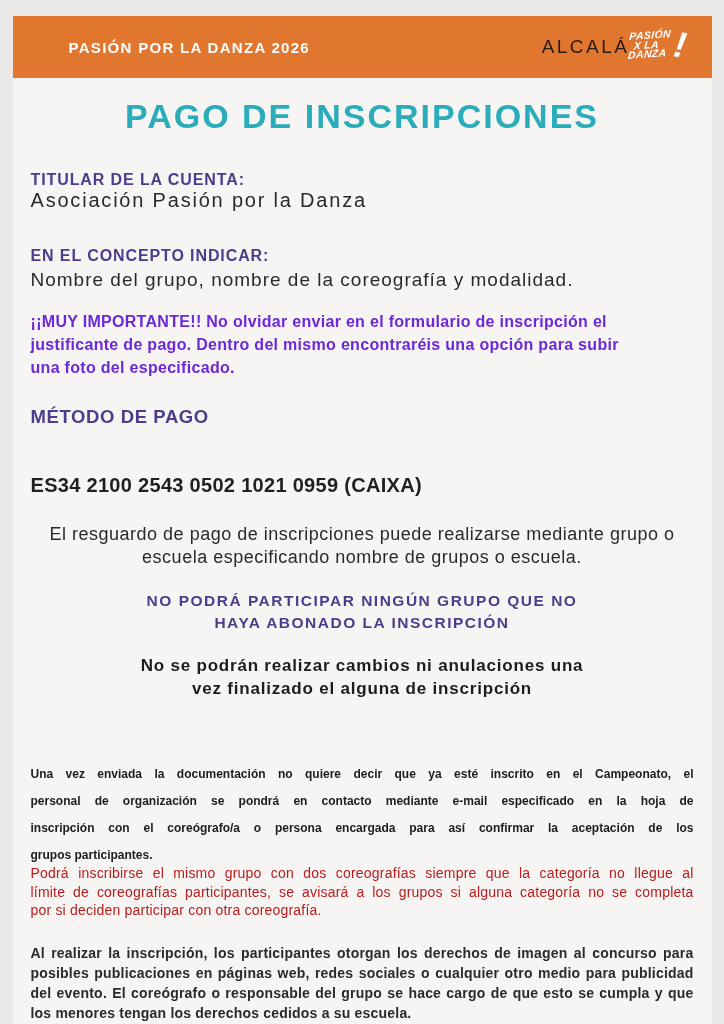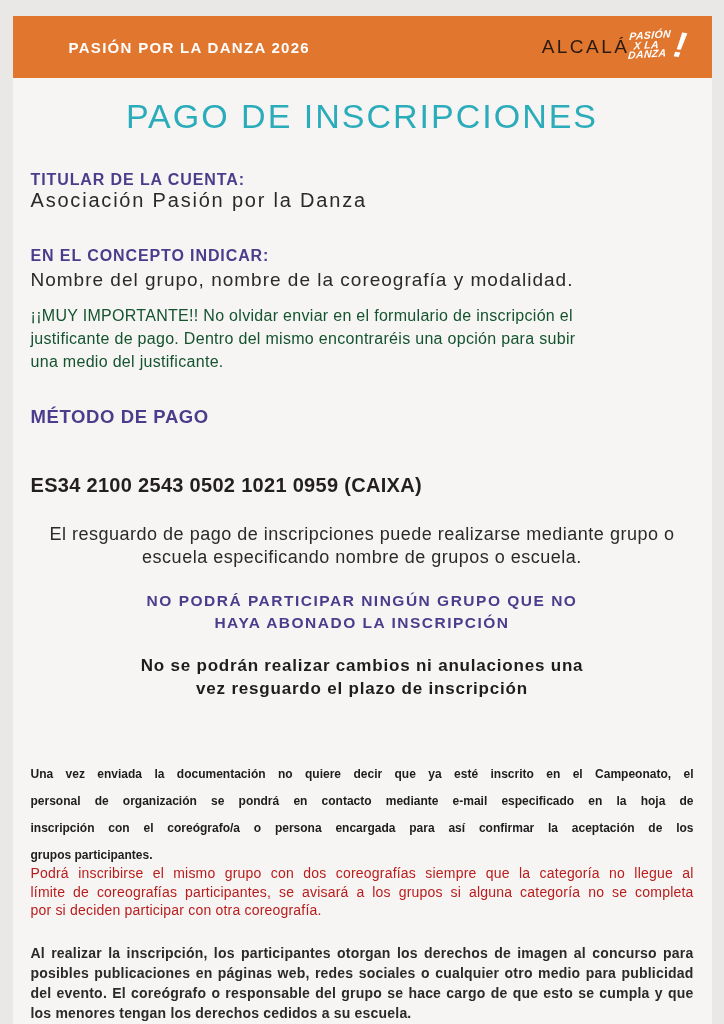--- a/index.html
+++ b/index.html
@@ -30,30 +30,30 @@
   .logo-excl {
     position:absolute; right:2px; top:-2px; font-size:36px; line-height:40px;
     font-weight:700; transform:rotate(9deg);
   }
   
   .abs { position:absolute; left:18px; right:18px; }
   .center { text-align:center; }
   .nowrap { white-space:nowrap; }
   .page-title {
     top:80px; text-align:center; color:#2bacbb;
-    font-size:34px; font-weight:400; letter-spacing:2px; line-height:40px;
+    font-size:34px; font-weight:700; letter-spacing:2px; line-height:40px;
   }
   .h2 { color:#4b3c8c; font-weight:700; font-size:16px; letter-spacing:0.9px; line-height:22px; }
   .h2.big { font-size:18.5px; letter-spacing:0.6px; line-height:24px; }
   .val { color:#2b292a; }
   .account-h { top:153px; }
   .account-v { top:171px; font-size:20px; letter-spacing:1.8px; line-height:27px; }
   .concept-h { top:229px; }
   .concept-v { top:251px; font-size:19px; letter-spacing:1px; line-height:26px; }
-  .important { top:288px; color:#14532d; font-size:16px; font-weight:400; letter-spacing:0.3px; line-height:23px; }
+  .important { top:294px; color:#6d28d9; font-size:16px; font-weight:700; letter-spacing:0.3px; line-height:23px; }
   .payment-h { top:389px; }
   .payment-d { top:412px; font-size:18px; letter-spacing:0.5px; line-height:23.7px; }
   .iban { top:457px; color:#231f20; font-size:20px; font-weight:700; letter-spacing:0.3px; line-height:24px; }
   .receipt { top:507px; font-size:18px; letter-spacing:0.5px; line-height:22.5px; }
   .warning { top:574px; color:#4b3c8c; font-size:15.5px; font-weight:700; letter-spacing:1.5px; line-height:21.5px; }
   .nochanges { top:639px; color:#1e1c1d; font-size:17px; font-weight:700; letter-spacing:0.8px; line-height:22.5px; }
   .para { color:#1e1c1d; }
   .jline { text-align:justify; text-align-last:justify; white-space:nowrap; }
   .jline.last { text-align-last:left; }
   .confirmation { top:745px; font-size:12px; font-weight:700; letter-spacing:0; line-height:27px; }
@@ -84,39 +84,39 @@
 
   <div class="abs h2 account-h">TITULAR DE LA CUENTA:</div>
   <div class="abs val account-v nowrap">Asociación Pasión por la Danza</div>
 
   <div class="abs h2 concept-h">EN EL CONCEPTO INDICAR:</div>
   <div class="abs val concept-v nowrap">Nombre del grupo, nombre de la coreografía y modalidad.</div>
 
   <div class="abs important">
     <div class="nowrap">¡¡MUY IMPORTANTE!! No olvidar enviar en el formulario de inscripción el</div>
     <div class="nowrap">justificante de pago. Dentro del mismo encontraréis una opción para subir</div>
-    <div class="nowrap">una medio del justificante.</div>
+    <div class="nowrap">una foto del especificado.</div>
   </div>
 
   <div class="abs h2 big payment-h">MÉTODO DE PAGO</div>
   <div class="abs iban nowrap">ES34 2100 2543 0502 1021 0959 (CAIXA)</div>
 
   <div class="abs center val receipt">
     <div class="nowrap">El resguardo de pago de inscripciones puede realizarse mediante grupo o</div>
     <div class="nowrap">escuela especificando nombre de grupos o escuela.</div>
   </div>
 
   <div class="abs center warning">
     <div class="nowrap">NO PODRÁ PARTICIPAR NINGÚN GRUPO QUE NO</div>
     <div class="nowrap">HAYA ABONADO LA INSCRIPCIÓN</div>
   </div>
 
   <div class="abs center nochanges">
     <div class="nowrap">No se podrán realizar cambios ni anulaciones una</div>
-    <div class="nowrap">vez resguardo el plazo de inscripción</div>
+    <div class="nowrap">vez finalizado el alguna de inscripción</div>
   </div>
 
   <div class="abs para confirmation">
     <div class="jline">Una vez enviada la documentación no quiere decir que ya esté inscrito en el Campeonato, el</div>
     <div class="jline">personal de organización se pondrá en contacto mediante e-mail especificado en la hoja de</div>
     <div class="jline">inscripción con el coreógrafo/a o persona encargada para así confirmar la aceptación de los</div>
     <div class="jline last">grupos participantes.</div>
   </div>
 
   <div class="abs two-choreos">

